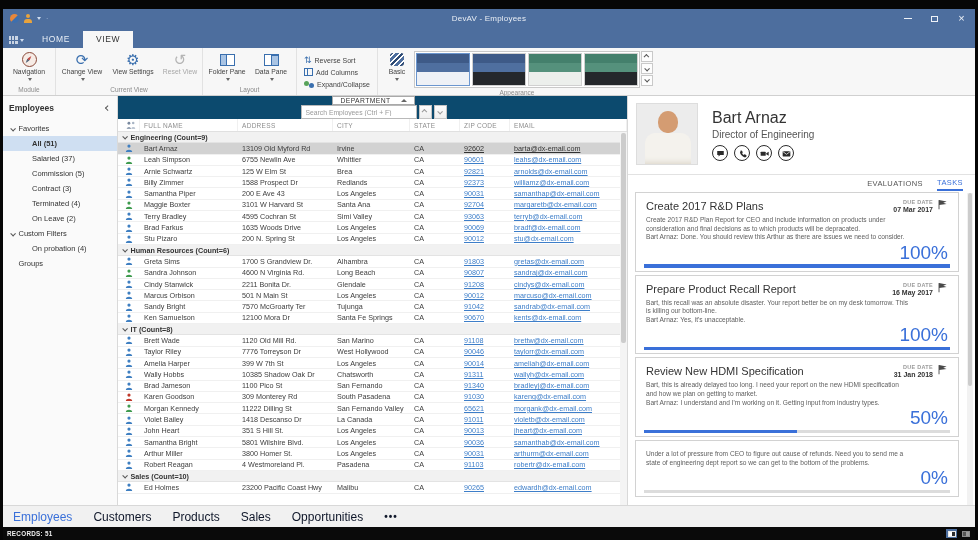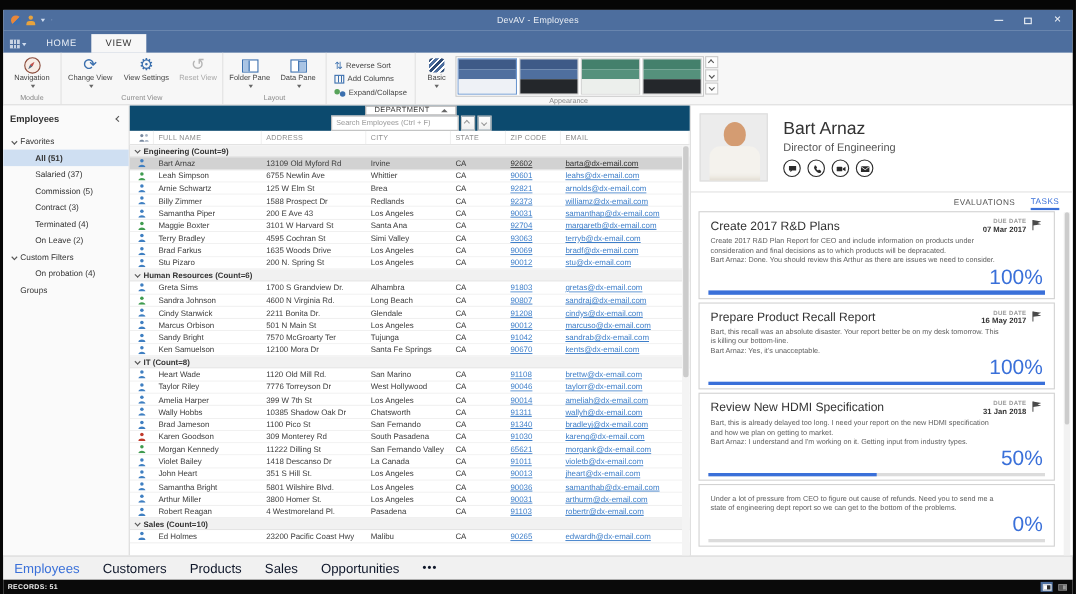--- a/index.html
+++ b/index.html
@@ -597,21 +597,21 @@
     <span class="chev down"></span>
     <span>IT (Count=8)</span>
           </div>
           <div class="grow">
       <div class="icon-cell">
               <svg width="8" height="8" viewBox="0 0 10 10">
   <circle cx="5" cy="2.6" r="2" fill="#3f7fc1"></circle>
                 <path d="M1 10 C1 6.2 9 6.2 9 10 Z" fill="#3f7fc1"></path>
               </svg>
             </div>
-      <div class="cell" style="width:98px">Heart Wade</div>
+      <div class="cell" style="width:98px">Brett Wade</div>
       <div class="cell" style="width:95px">1120 Old Mill Rd.</div>
       <div class="cell" style="width:77px">San Marino</div>
       <div class="cell" style="width:50px">CA</div>
       <div class="cell" style="width:50px"><span class="link">91108</span></div>
       <div class="cell" style="flex:1"><span class="link">brettw@dx-email.com</span></div>
     </div>
           <div class="grow">
       <div class="icon-cell">
               <svg width="8" height="8" viewBox="0 0 10 10">
   <circle cx="5" cy="2.6" r="2" fill="#3f7fc1"></circle>

